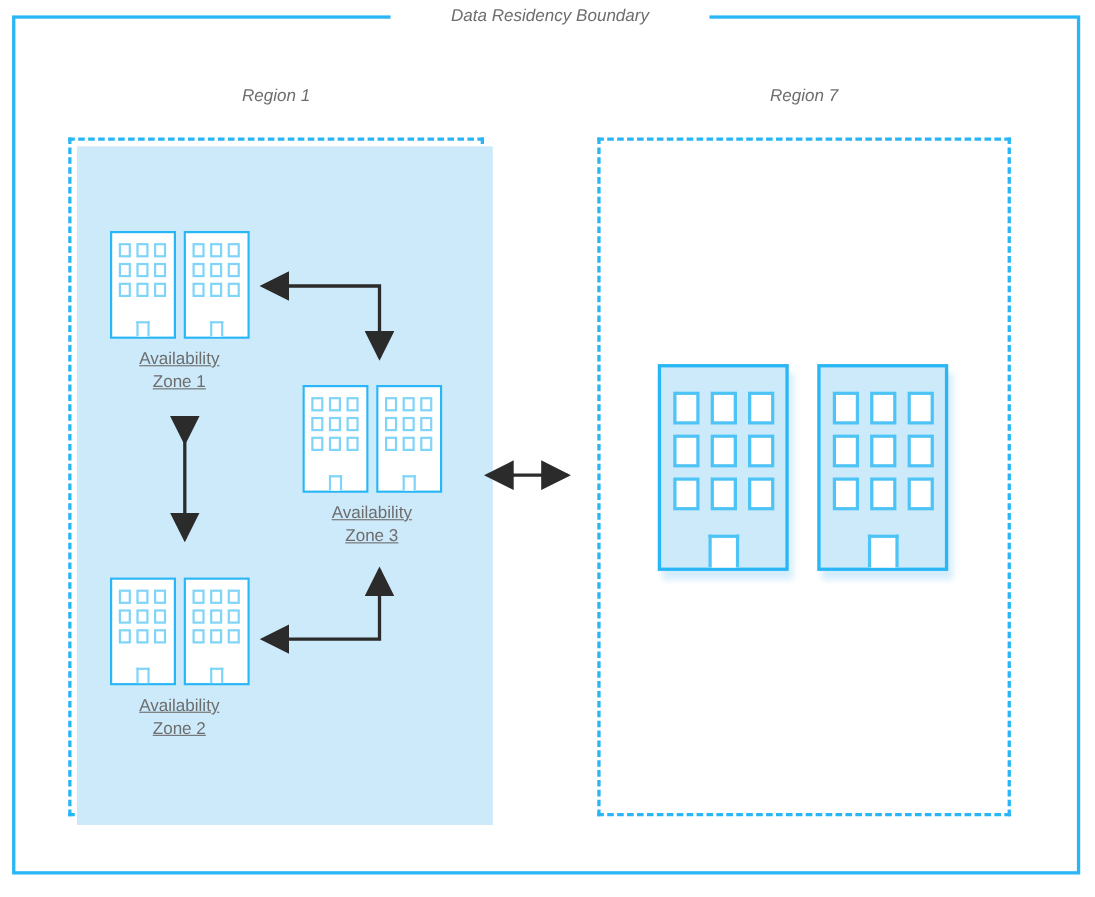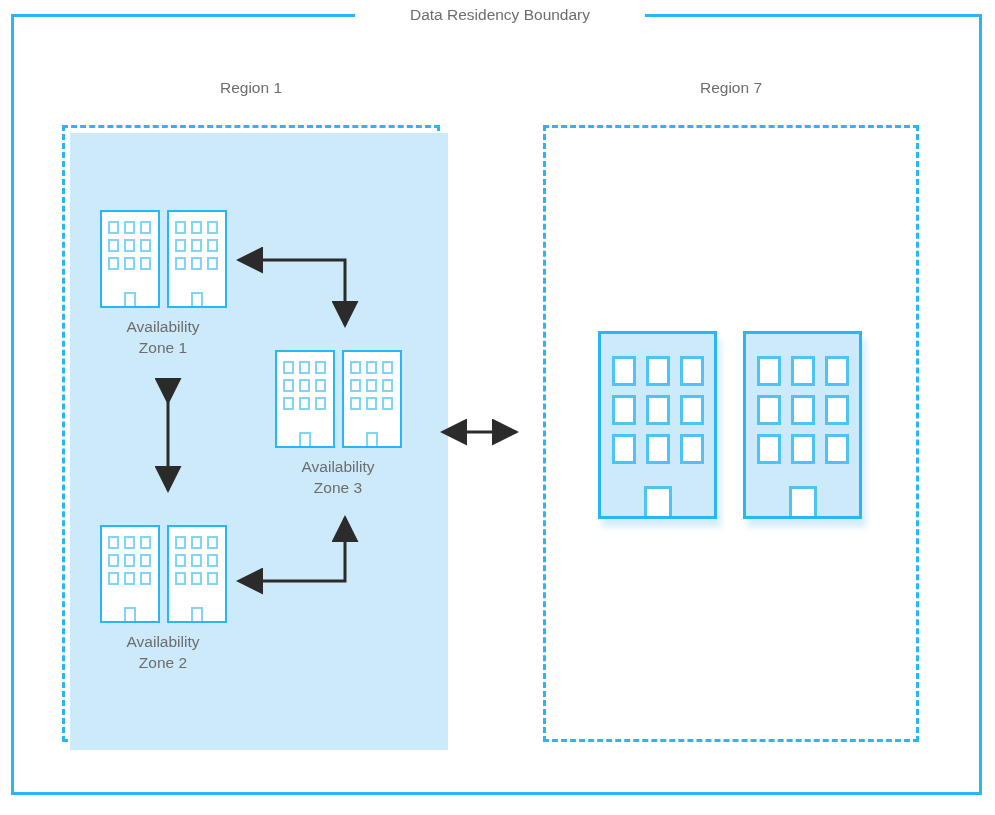--- a/index.html
+++ b/index.html
@@ -40,29 +40,31 @@
     position: absolute;
     left: 355px;
     top: 4px;
     width: 290px;
     height: 22px;
     line-height: 22px;
     text-align: center;
     font-size: 15.5px;
     color: #6d6d6d;
     white-space: nowrap;
+    font-style: italic;
   }
 
   
   .region-title {
     position: absolute;
     font-size: 15.5px;
     color: #6d6d6d;
     text-align: center;
     white-space: nowrap;
+    font-style: italic;
   }
   #region1-title { left: 62px; top: 79px; width: 378px; }
   #region2-title { left: 543px; top: 79px; width: 376px; }
 
   
   .region-dashed {
     position: absolute;
     box-sizing: border-box;
     border: 3px dashed #29b6f6;
   }
@@ -88,20 +90,21 @@
     gap: 7px;
     justify-content: center;
   }
   .zone-label {
     margin-top: 8px;
     text-align: center;
     font-size: 15.5px;
     line-height: 21px;
     color: #6d6d6d;
     white-space: pre-line;
+    text-decoration: underline;
   }
 
   
   .bldg-light {
     position: relative;
     width: 60px;
     height: 98px;
     box-sizing: border-box;
     border: 2.5px solid #29b6f6;
     background: #ffffff;

